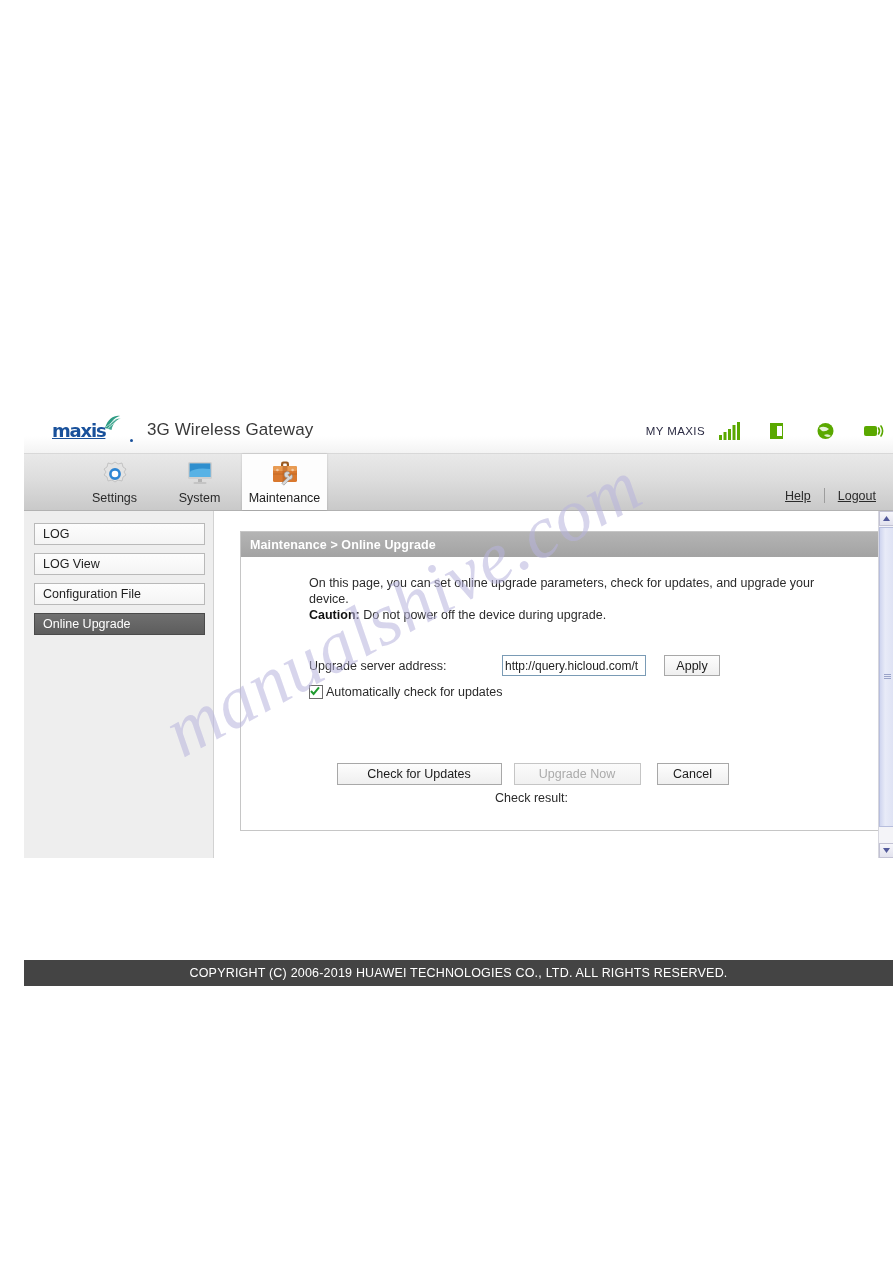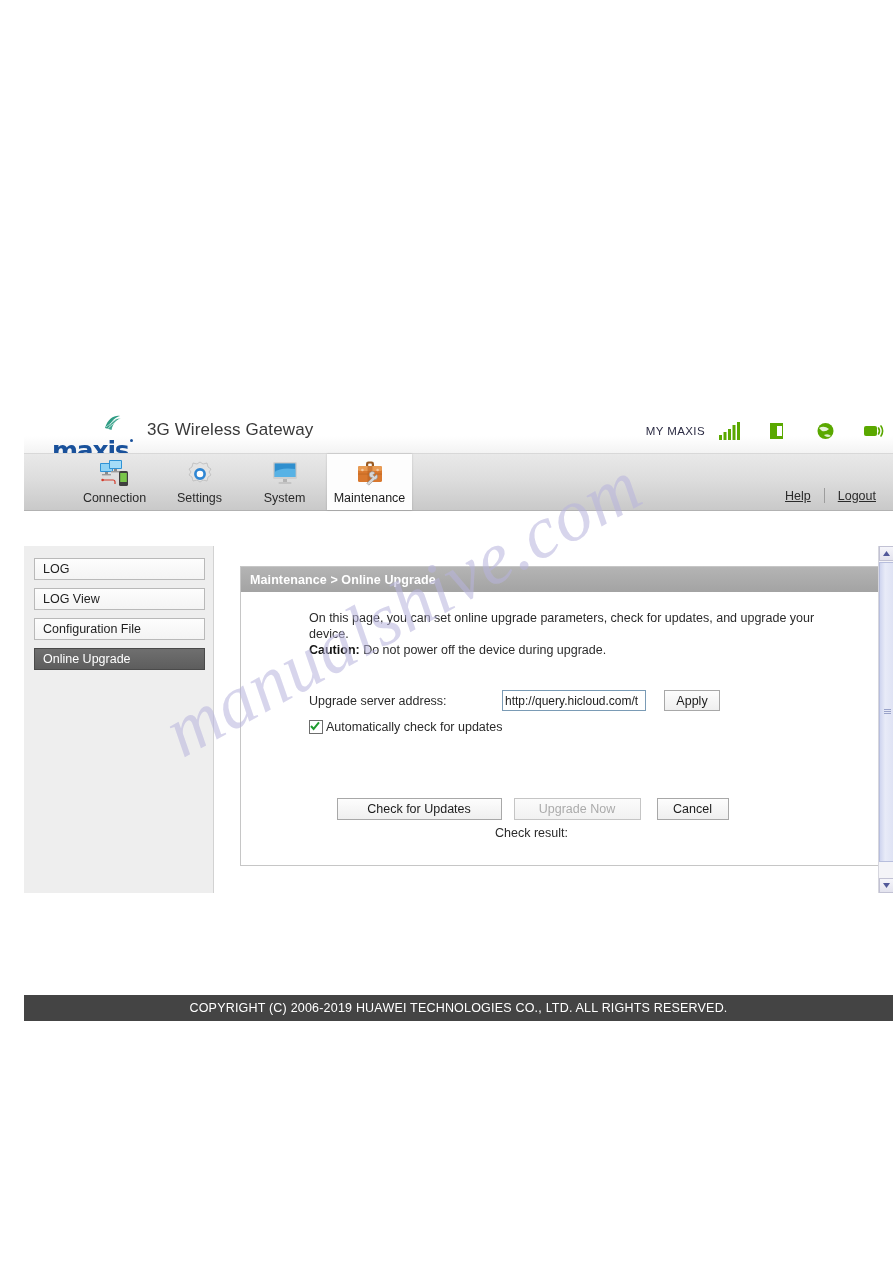--- a/index.html
+++ b/index.html
@@ -64,27 +64,28 @@
   .logo-wrap {
     position: absolute;
     left: 28px;
     top: 9px;
     width: 86px;
     height: 30px;
   }
   .logo-text {
     position: absolute;
     left: 0;
-    top: 20px;
+    top: 4px;
     font-family: "DejaVu Sans", sans-serif;
     font-weight: bold;
-    font-size: 25px;
+    font-size: 18px;
     letter-spacing: -1.2px;
     color: #19519b;
     line-height: 1;
+    text-decoration: underline;
   }
   .logo-dot {
     position: absolute;
     left: 78px;
     top: 21px;
     width: 3px;
     height: 3px;
     background: #19519b;
     border-radius: 50%;
   }
@@ -179,21 +180,20 @@
     width: 1px;
     height: 15px;
     background: #9d9d9d;
   }
 
   
   .bodywrap {
     position: relative;
     height: 449px;
     background: #ffffff;
-    margin-top: 35px;
   }
   .sidebar {
     position: absolute;
     left: 0;
     top: 0;
     width: 190px;
     height: 347px;
     background: #eeeeee;
     border-right: 1px solid #d2d2d2;
     box-sizing: border-box;
@@ -466,37 +466,20 @@
             <path d="M15.5 7 q2 3 0 6"></path>
             <path d="M18 5 q3.2 5 0 10"></path>
           </g>
         </svg>
       </div>
     </div>
 
     <div class="tabstrip">
       <div class="tabs">
 
-        <div class="tab">
-          <svg class="tab-icon" viewBox="0 0 34 30">
-            <rect x="2" y="4" width="13" height="9" rx="1" fill="#2f93d6"></rect>
-            <rect x="3" y="5" width="11" height="7" fill="#8fd2f5"></rect>
-            <rect x="7" y="13" width="3" height="2" fill="#8a8a8a"></rect>
-            <rect x="4" y="15" width="9" height="1.4" fill="#9a9a9a"></rect>
-            <rect x="11" y="1" width="13" height="9" rx="1" fill="#2f93d6"></rect>
-            <rect x="12" y="2" width="11" height="7" fill="#a5ddf8"></rect>
-            <rect x="16" y="10" width="3" height="2" fill="#8a8a8a"></rect>
-            <rect x="13" y="12" width="9" height="1.4" fill="#9a9a9a"></rect>
-            <rect x="21" y="12" width="9" height="15" rx="1.6" fill="#3f3f3f"></rect>
-            <rect x="22.2" y="14" width="6.6" height="9" fill="#79c64a"></rect>
-            <path d="M5 21 h10 q2 0 2 2 v2" stroke="#d33a2a" stroke-width="1.2" fill="none"></path>
-            <circle cx="4.6" cy="21" r="1.3" fill="#d33a2a"></circle>
-          </svg>
-          <span class="tab-label">Connection</span>
-        </div>
 
         <div class="tab">
           <svg class="tab-icon" viewBox="0 0 34 30">
             <g fill="#e3e3e3" stroke="#b6b6b6" stroke-width=".7">
               <path d="M17 3 l3 2 l4 -1 l1 4 l3 2 l-2 3 l2 3 l-3 2 l-1 4 l-4 -1 l-3 2 l-3 -2 l-4 1 l-1 -4 l-3 -2 l2 -3 l-2 -3 l3 -2 l1 -4 l4 1 z"></path>
             </g>
             <circle cx="17" cy="15" r="5.6" fill="#ffffff" stroke="#cacaca" stroke-width=".7"></circle>
             <circle cx="17" cy="15" r="4.6" fill="none" stroke="#2e86d4" stroke-width="2.6"></circle>
           </svg>
           <span class="tab-label">Settings</span>

